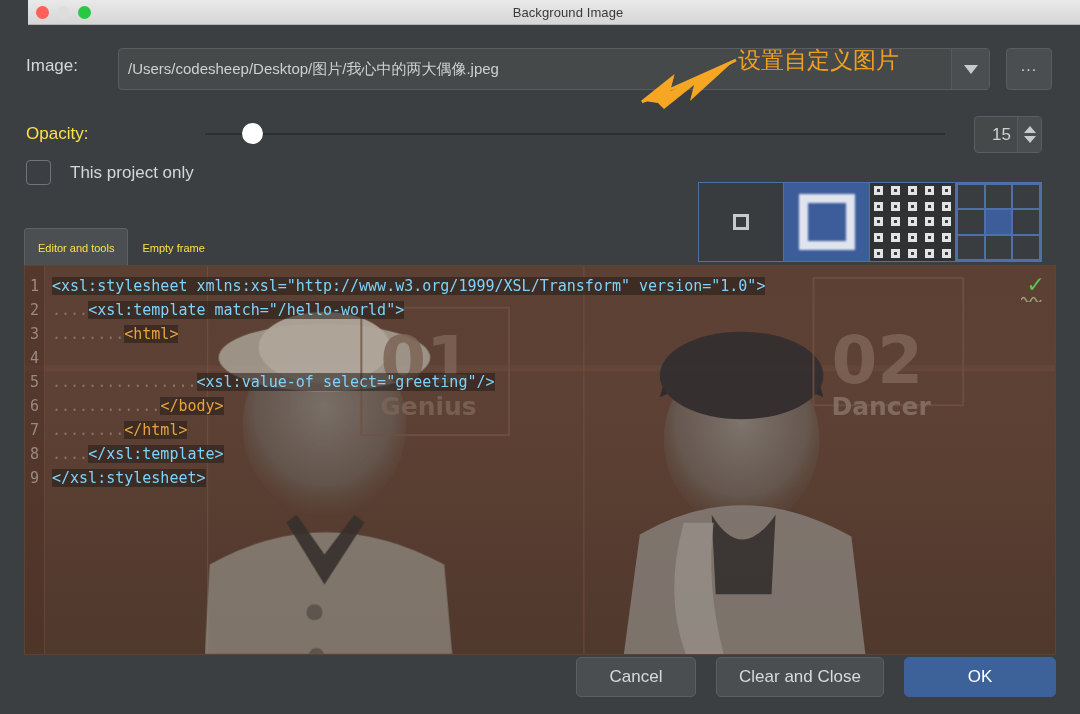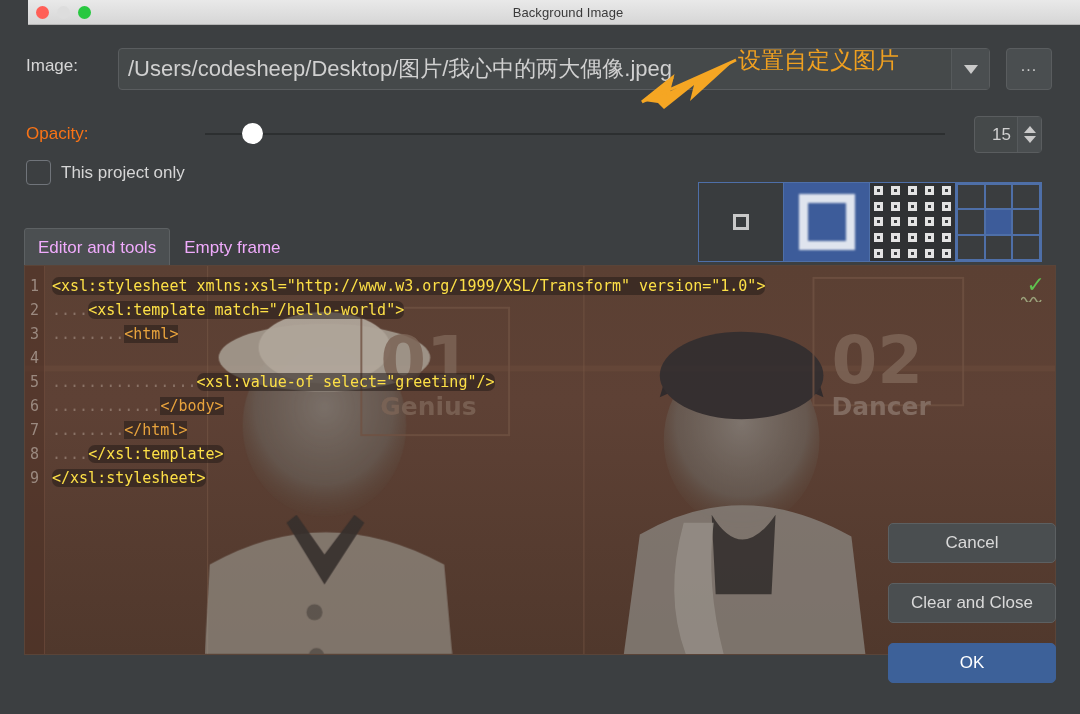--- a/index.html
+++ b/index.html
@@ -41,21 +41,21 @@
     font-size: 17px; color: #d6d6d6;
   }
   .path-wrap {
     position: absolute; left: 118px; top: 3px; width: 872px; height: 42px;
     background: #45494a;
     border: 1px solid #5a5d5f; border-radius: 4px;
     display: flex; align-items: center;
   }
   .path-value {
     flex: 1; padding-left: 9px;
-    font-size: 22px; color: #d0d0d0;
+    font-size: 15px; color: #d0d0d0;
     white-space: nowrap; overflow: hidden;
   }
   .path-dropdown {
     width: 38px; height: 100%;
     border-left: 1px solid #565a5c;
     background: #4a4e50;
     display: flex; align-items: center; justify-content: center;
   }
   .caret-down {
     width: 0; height: 0;
@@ -79,21 +79,21 @@
     white-space: nowrap;
   }
   .annotation-arrow {
     position: absolute; left: 628px; top: 32px; width: 110px; height: 55px;
   }
 
   
   .row-opacity { position: absolute; left: 0; top: 85px; width: 1080px; height: 50px; }
   .label-opacity {
     position: absolute; left: 26px; top: 14px;
-    font-size: 17px; color: #f97316;
+    font-size: 17px; color: #fde047;
   }
   .slider {
     position: absolute; left: 205px; top: 22px; width: 740px; height: 4px;
   }
   .slider-track {
     position: absolute; left: 0; top: 1px; width: 740px; height: 2px;
     background: #2c2f30;
   }
   .slider-thumb {
     position: absolute; left: 37px; top: -9px;
@@ -119,21 +119,21 @@
     border-left: 6px solid transparent; border-right: 6px solid transparent;
     border-bottom: 7px solid #cacaca;
   }
   .spin-down {
     width: 0; height: 0;
     border-left: 6px solid transparent; border-right: 6px solid transparent;
     border-top: 7px solid #cacaca;
   }
 
   
-  .row-check { position: absolute; left: 26px; top: 135px; display: flex; align-items: center; gap: 10px; }
+  .row-check { position: absolute; left: 26px; top: 135px; display: flex; align-items: center; gap: 19px; }
   .checkbox {
     width: 25px; height: 25px; border-radius: 4px;
     border: 1px solid #70747a; background: #3c3f41;
   }
   .check-label { font-size: 17px; color: #d6d6d6; }
 
   
   .swatches { position: absolute; left: 698px; top: 157px; display: flex; }
   .swatch {
     width: 86px; height: 80px;
@@ -173,21 +173,21 @@
     gap: 2px; padding: 2px; background: #4e6fa8;
   }
   .anchor-cell { background: #3a3d3f; }
   .anchor-cell.on { background: #3d5c9a; }
 
   
   .tabs { position: absolute; left: 24px; top: 203px; display: flex; }
   .tab {
     height: 40px; padding: 0 13px;
     display: flex; align-items: center;
-    font-size: 17px; color: #f0abfc;
+    font-size: 11px; color: #fde047;
     background: transparent; border: 1px solid transparent;
   }
   .tab.active {
     background: #4b4f51; border: 1px solid #5d6163; border-radius: 3px;
   }
 
   
   .preview {
     position: absolute; left: 24px; top: 240px; width: 1032px; height: 390px;
     background: #553a2e;
@@ -208,32 +208,32 @@
     font-family: "DejaVu Sans Mono", "Liberation Mono", monospace;
     font-size: 15px; line-height: 24px;
   }
   .code-line { display: flex; white-space: pre; }
   .ln {
     width: 20px; text-align: right; padding-right: 6px;
     color: #9b8a80; flex: none;
   }
   .code-text { padding-left: 7px; }
   .tok { background: rgba(36,28,24,0.55); }
-  .t-tag   { color: #fde047; border-radius: 7px; }
+  .t-tag   { color: #7dd3fc; }
   .t-html  { color: #e8a33d; }
   .t-dots  { color: #8a7266; }
   .checkmark {
     position: absolute; right: 10px; top: 8px;
     color: #5fc24f; font-size: 22px; font-weight: bold;
     line-height: 1;
   }
   .squiggle { position: absolute; right: 12px; top: 28px; }
 
   
-  .buttons { position: absolute; right: 24px; bottom: 31px; display: flex; gap: 20px; flex-direction: column; }
+  .buttons { position: absolute; right: 24px; bottom: 17px; display: flex; gap: 20px; }
   .btn {
     height: 40px; min-width: 120px; padding: 0 22px;
     display: flex; align-items: center; justify-content: center;
     font-size: 17px; color: #d9d9d9;
     background: #4a4e50; border: 1px solid #5c6062; border-radius: 5px;
   }
   .btn.primary { background: #3d6199; border-color: #3d6199; color: #ffffff; min-width: 152px; }
   .btn.wide { min-width: 168px; }
 </style>
 </head>

